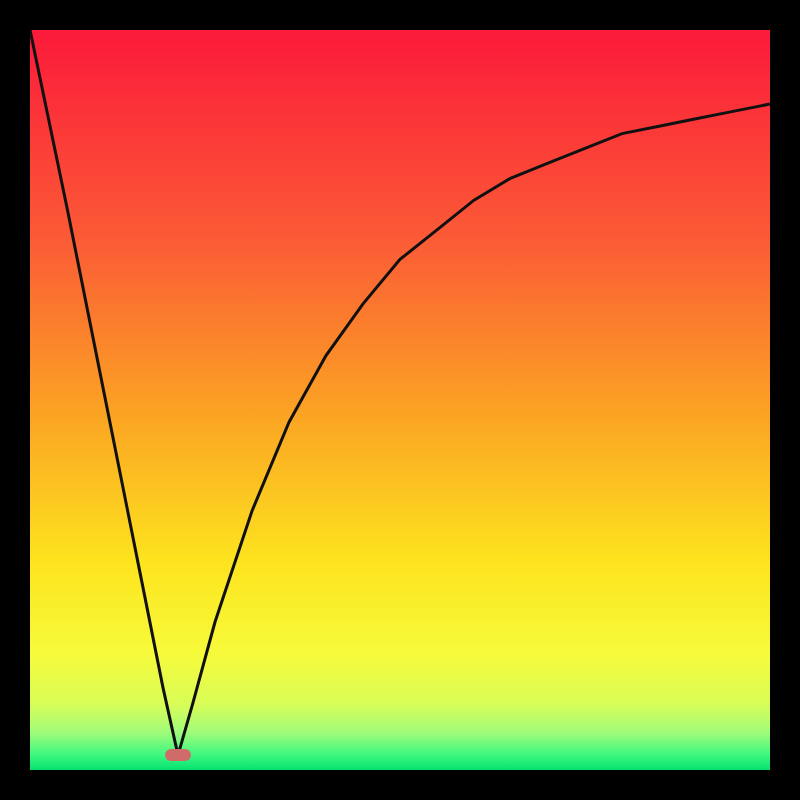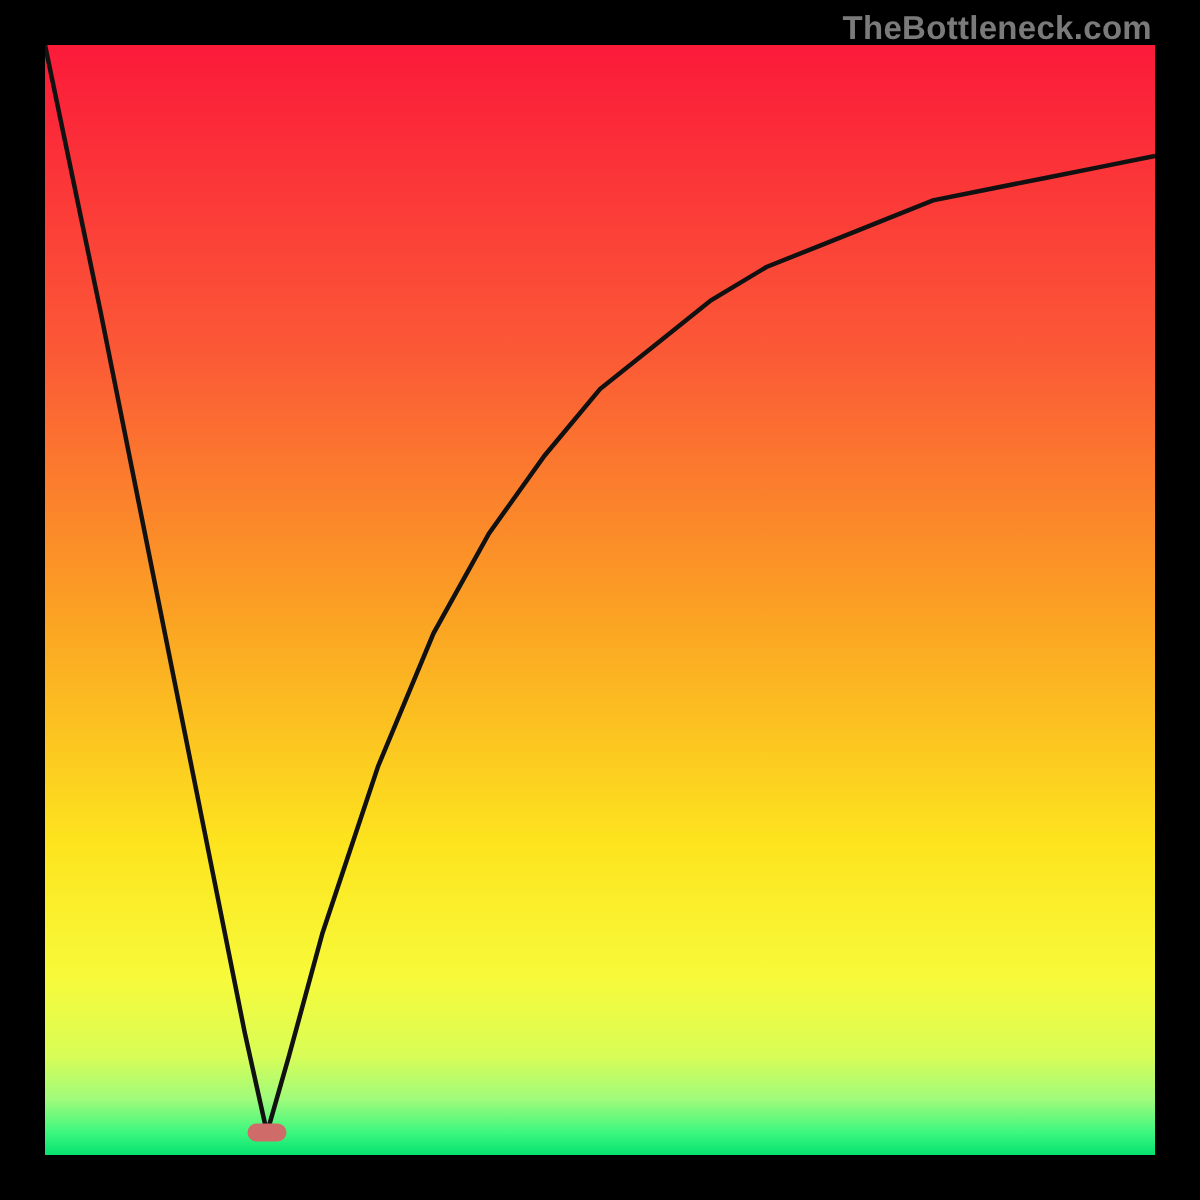--- a/index.html
+++ b/index.html
@@ -53,21 +53,20 @@
     border-radius: 6px;
     background: #cf6b68;
     transform: translate(-50%, -50%);
   }
 </style>
 </head>
 <body>
 
 <div class="frame">
 
-  <div class="watermark">TheBottleneck.com</div>
 
   <div class="plot-area">
     <svg class="gradient" viewBox="0 0 740 740" preserveAspectRatio="none">
       <defs>
         <linearGradient id="bg" x1="0" y1="0" x2="0" y2="1">
             <stop offset="0%" stop-color="#fb1a3a"></stop>
             <stop offset="28%" stop-color="#fb5a36"></stop>
             <stop offset="52%" stop-color="#fba423"></stop>
             <stop offset="72%" stop-color="#fde41e"></stop>
             <stop offset="84%" stop-color="#f7fa3a"></stop>

